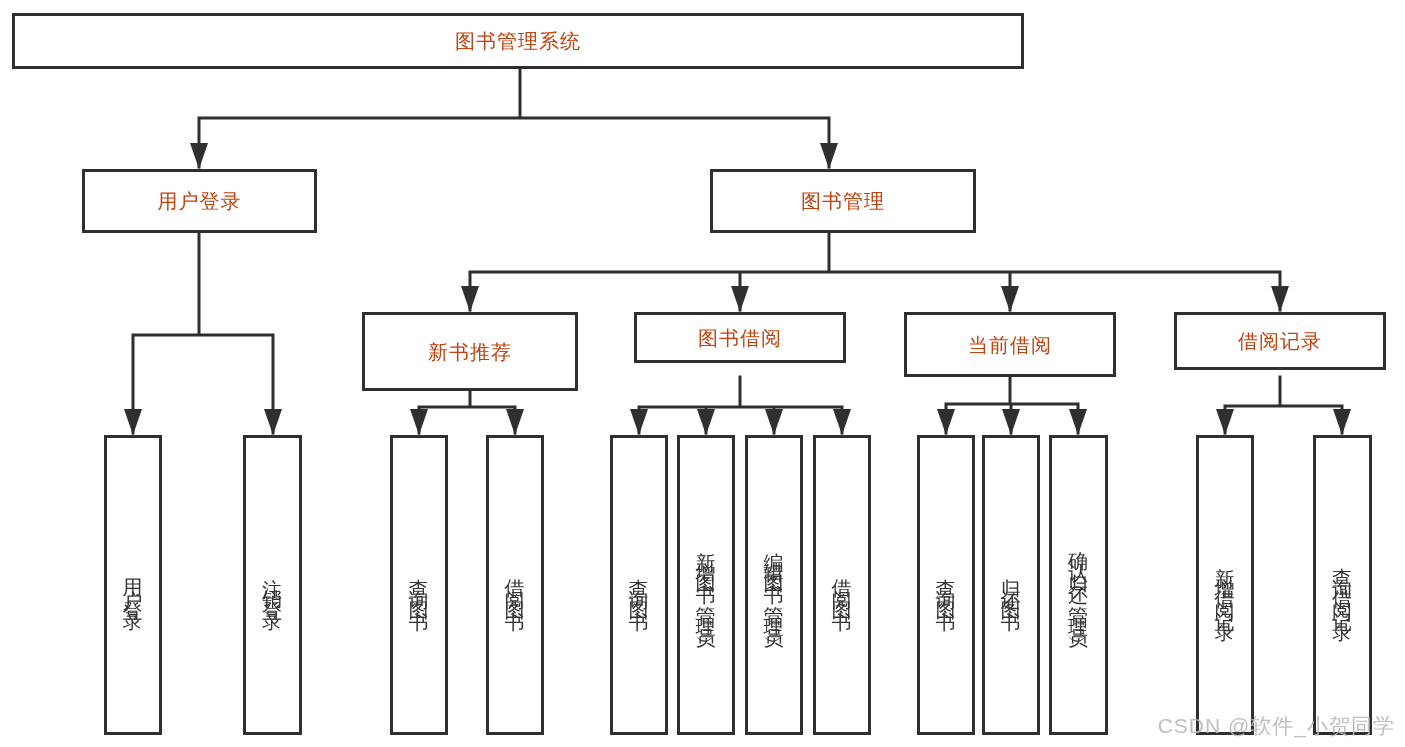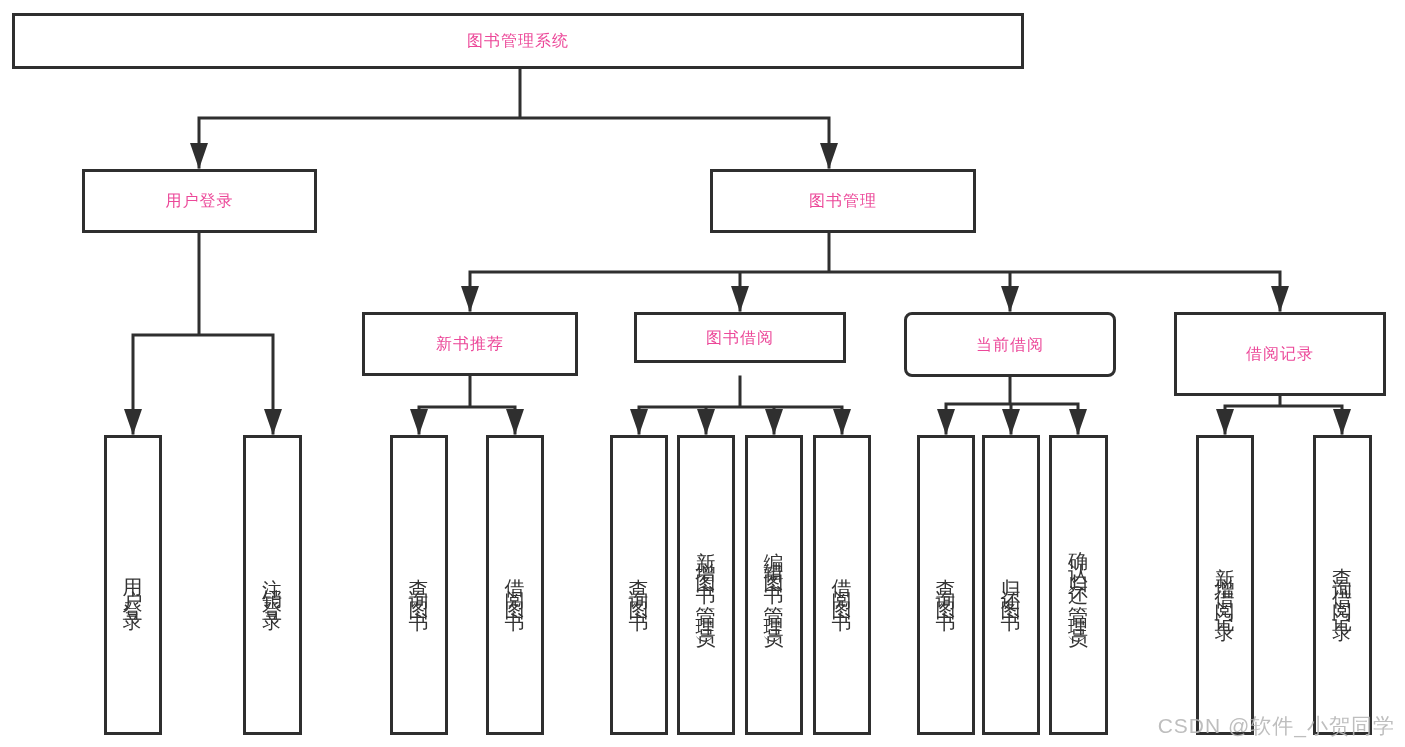--- a/index.html
+++ b/index.html
@@ -6,21 +6,21 @@
   #canvas{
     position:relative;width:1405px;height:747px;background:#ffffff;overflow:hidden;
     font-family:"Liberation Sans","DejaVu Sans",sans-serif;
   }
   #wires{position:absolute;left:0;top:0;width:1405px;height:747px;pointer-events:none;}
   .node{
     position:absolute;box-sizing:border-box;border:3px solid #2f2f2f;background:#ffffff;
     display:flex;align-items:center;justify-content:center;z-index:2;
   }
   .node .h-label{
-    font-size:16px;color:#ec4899;letter-spacing:1px;white-space:nowrap;line-height:1;
+    font-size:20px;color:#c2410c;letter-spacing:1px;white-space:nowrap;line-height:1;
   }
   .leaf{
     position:absolute;box-sizing:border-box;top:435px;height:300px;
     border:3px solid #2f2f2f;background:#ffffff;
     display:flex;align-items:center;justify-content:center;z-index:2;
   }
   .leaf .v-label{
     writing-mode:vertical-rl;text-orientation:mixed;
     font-size:20px;color:#333333;line-height:1;letter-spacing:0.55em;
   }
@@ -90,30 +90,30 @@
     <span class="h-label">图书管理系统</span>
   </div>
 
   <div class="node" style="left:82px;top:169px;width:235px;height:64px;">
     <span class="h-label">用户登录</span>
   </div>
   <div class="node" style="left:710px;top:169px;width:266px;height:64px;">
     <span class="h-label">图书管理</span>
   </div>
 
-  <div class="node" style="left:362px;top:312px;width:216px;height:64px;">
+  <div class="node" style="left:362px;top:312px;width:216px;height:79px;">
     <span class="h-label">新书推荐</span>
   </div>
   <div class="node" style="left:634px;top:312px;width:212px;height:51px;">
     <span class="h-label">图书借阅</span>
   </div>
-  <div class="node" style="left:904px;top:312px;width:212px;height:65px;border-radius:8px;">
+  <div class="node" style="left:904px;top:312px;width:212px;height:65px;">
     <span class="h-label">当前借阅</span>
   </div>
-  <div class="node" style="left:1174px;top:312px;width:212px;height:84px;">
+  <div class="node" style="left:1174px;top:312px;width:212px;height:58px;">
     <span class="h-label">借阅记录</span>
   </div>
 
   <div class="leaf" style="left:104px;width:58px;">
     <span class="v-label">用户登录</span>
   </div>
   <div class="leaf" style="left:243px;width:59px;">
     <span class="v-label">注销登录</span>
   </div>
   <div class="leaf" style="left:390px;width:58px;">

